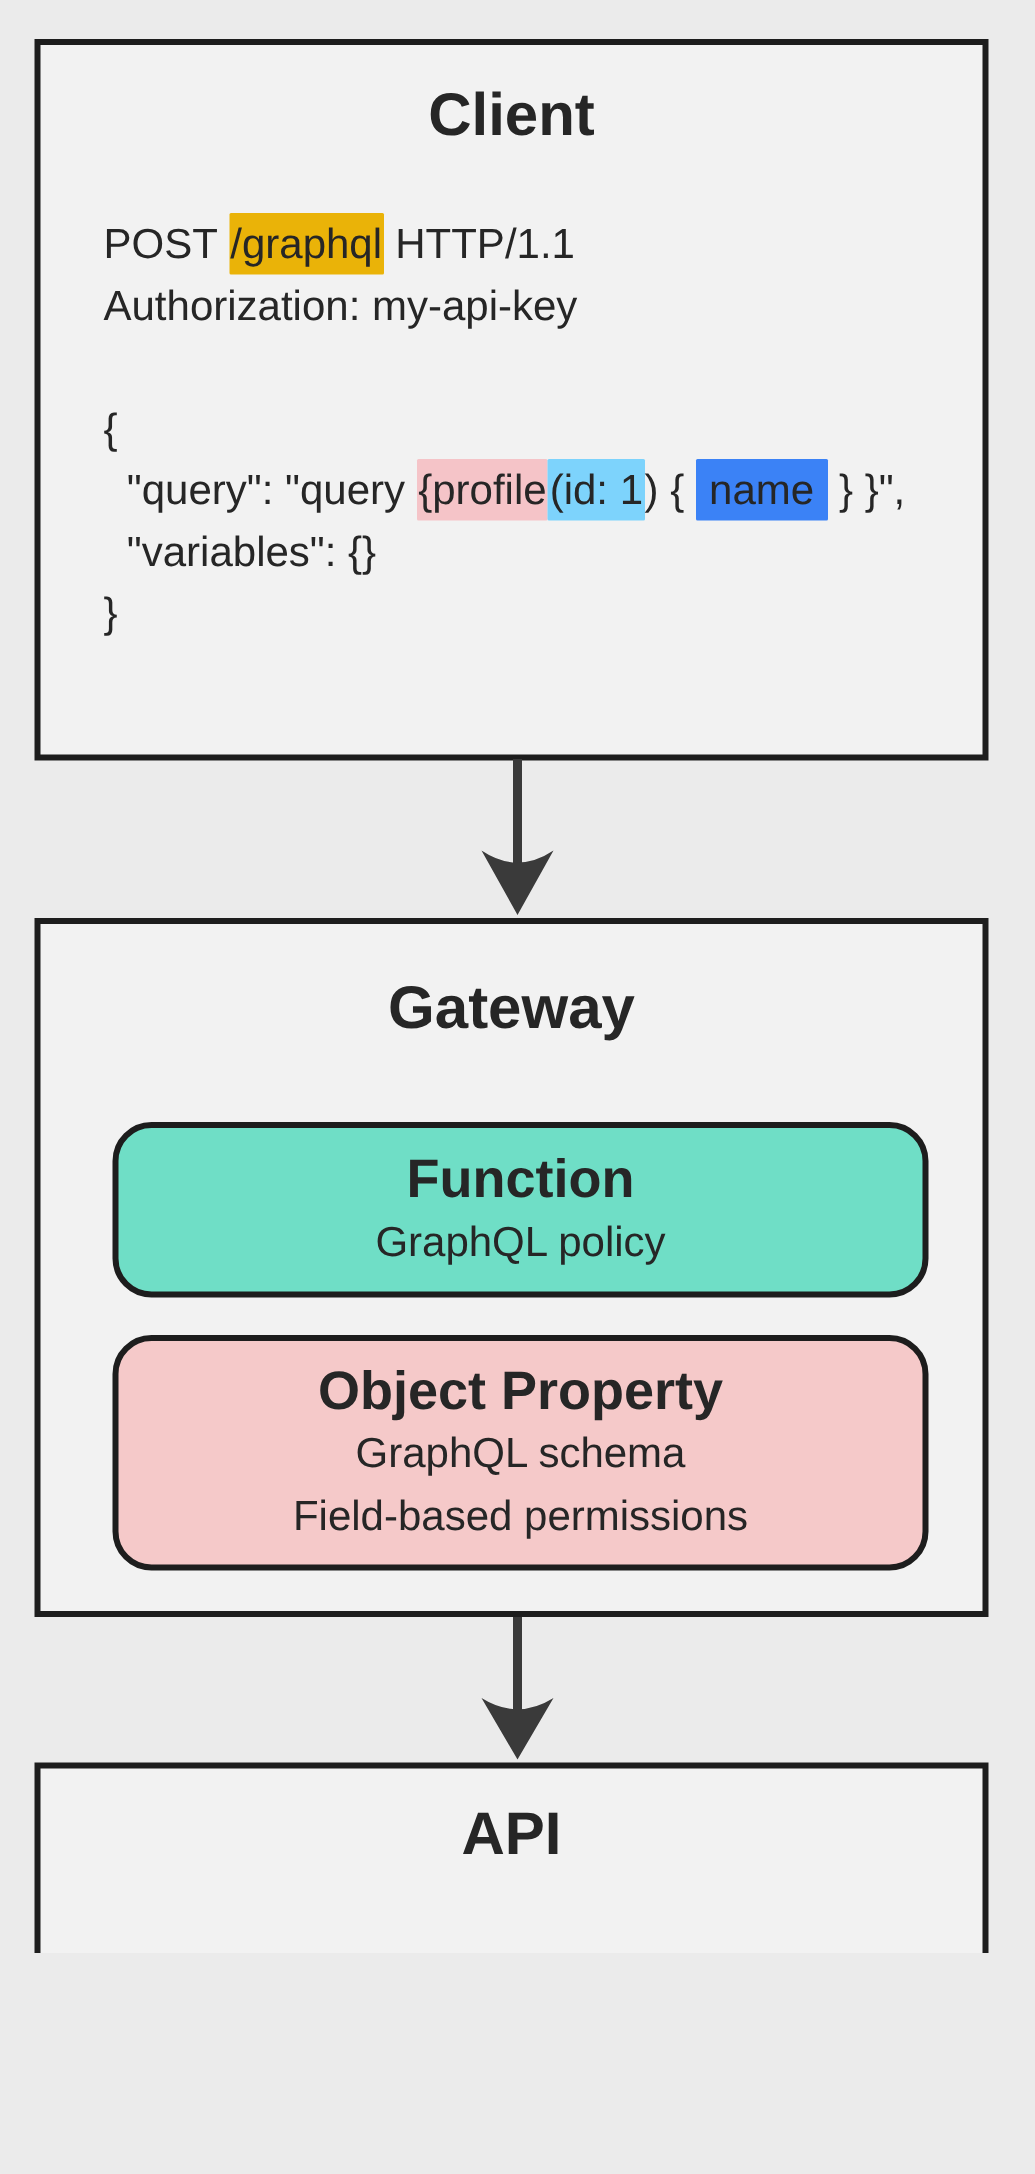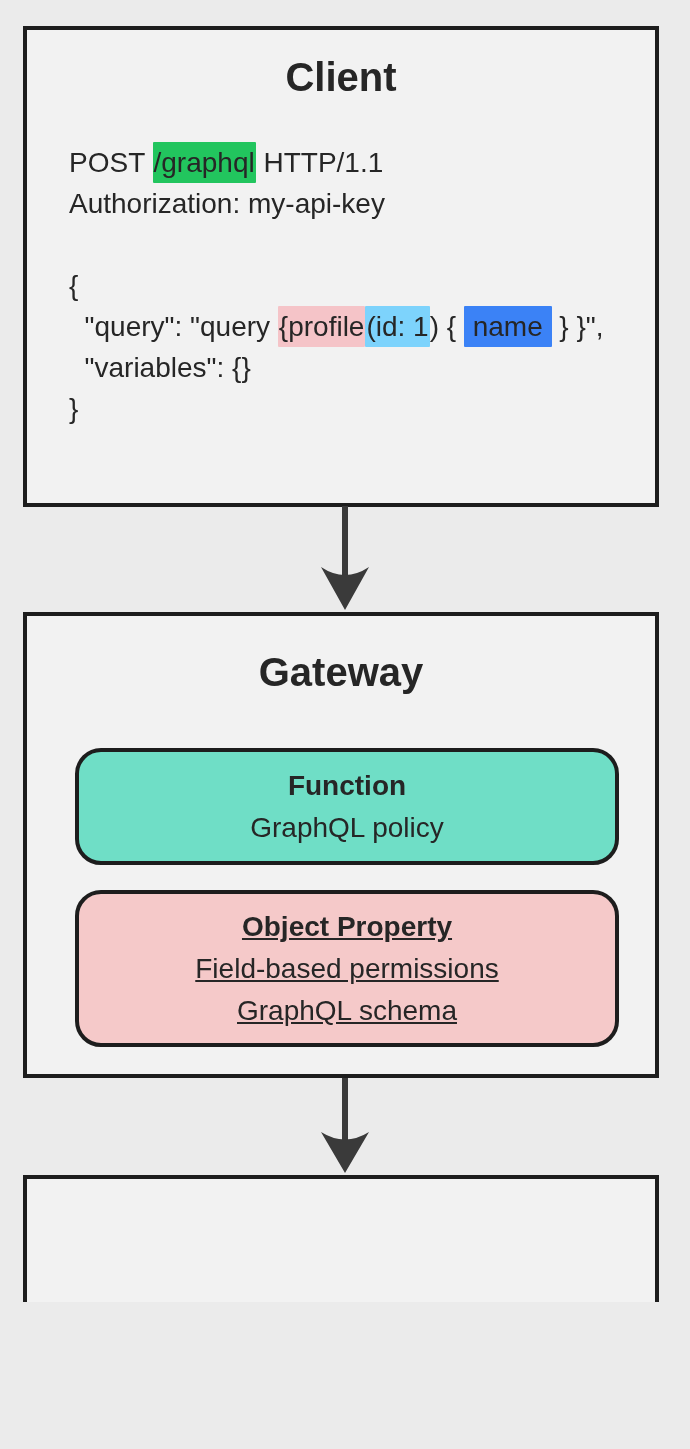--- a/index.html
+++ b/index.html
@@ -27,38 +27,38 @@
     font-size:28px; line-height:41px; color:var(--text);
   }
   .req-line{white-space:pre-wrap; min-height:41px;}
   .hl{padding:5px 1px; border-radius:1px;}
   .pill{
     position:absolute; left:48px; width:544px; box-sizing:border-box;
     border:4px solid var(--border); border-radius:26px;
     display:flex; flex-direction:column; align-items:center; justify-content:center;
     text-align:center; font-size:28px; line-height:42px; color:var(--text);
   }
-  .pill-heading{font-weight:700; font-size:28px;}
+  .pill-heading{font-weight:700; font-size:36px;}
   .pill-line{font-weight:400;}
   .pill-function{top:132px; height:117px;}
-  .pill-objprop{top:274px; height:157px;text-decoration:underline;}
+  .pill-objprop{top:274px; height:157px;}
   .pill-object{top:108px; height:107px;}
   .arrow{position:absolute; left:315px; width:60px;}
   .arrow-1{top:506px; height:106px;}
   .arrow-2{top:1078px; height:97px;}
 </style>
 </head>
 <body>
 
 <div class="canvas">
 
   <div class="outer-box box-client">
     <div class="box-title" style="top:23px">Client</div>
     <div class="request">
-        <div class="req-line"><span>POST </span><span class="hl" style="background: #22c55e; margin-top: 24px;">/graphql</span><span> HTTP/1.1</span></div>
+        <div class="req-line"><span>POST </span><span class="hl" style="background: #eab308; margin-top: 24px;">/graphql</span><span> HTTP/1.1</span></div>
         <div class="req-line"><span>Authorization: my-api-key</span></div>
         <div class="req-line"></div>
         <div class="req-line"><span>{</span></div>
         <div class="req-line"><span>  "query": "query </span><span class="hl" style="background: rgb(245, 196, 200); margin-top: 40px;">{profile</span><span class="hl" style="background: #7dd3fc;">(id: 1</span><span>) { </span><span class="hl" style="background: #3b82f6;"> name </span><span> } }",</span></div>
         <div class="req-line"><span>  "variables": {}</span></div>
         <div class="req-line"><span>}</span></div>
       </div>
   </div>
 
   <svg class="arrow arrow-1" viewBox="0 0 60 106">
@@ -69,27 +69,28 @@
   <div class="outer-box box-gateway">
     <div class="box-title" style="top:32px">Gateway</div>
 
     <div class="pill pill-function" style="background: rgb(111, 222, 198);">
       <div class="pill-heading">Function</div>
       <div class="pill-line">GraphQL policy</div>
     </div>
 
     <div class="pill pill-objprop" style="background: rgb(245, 201, 201);">
       <div class="pill-heading">Object Property</div>
+      <div class="pill-line">GraphQL schema</div>
       <div class="pill-line">Field-based permissions</div>
-      <div class="pill-line">GraphQL schema</div>
     </div>
   </div>
 
   <svg class="arrow arrow-2" viewBox="0 0 60 97">
     <line x1="30" y1="0" x2="30" y2="70" stroke="var(--arrow)" stroke-width="6"></line>
     <path d="M30,95 L6,54 Q30,69 54,54 Z" fill="var(--arrow)"></path>
   </svg>
 
   <div class="outer-box box-api">
+    <div class="box-title" style="top:20px">API</div>
 
   </div>
 
 </div>
 
 </body></html>

